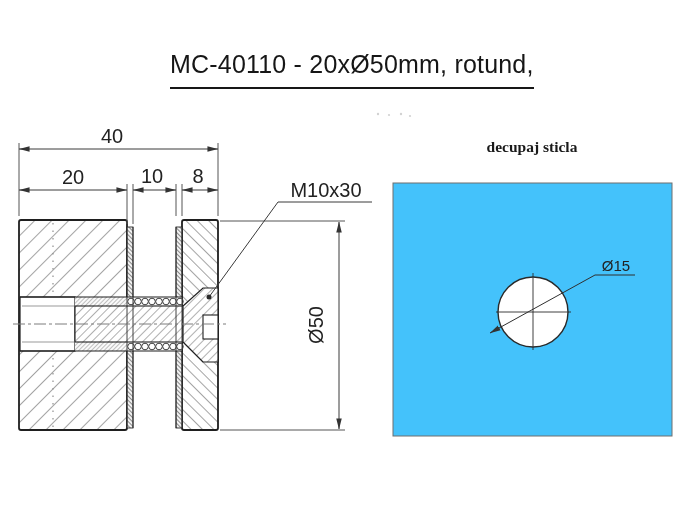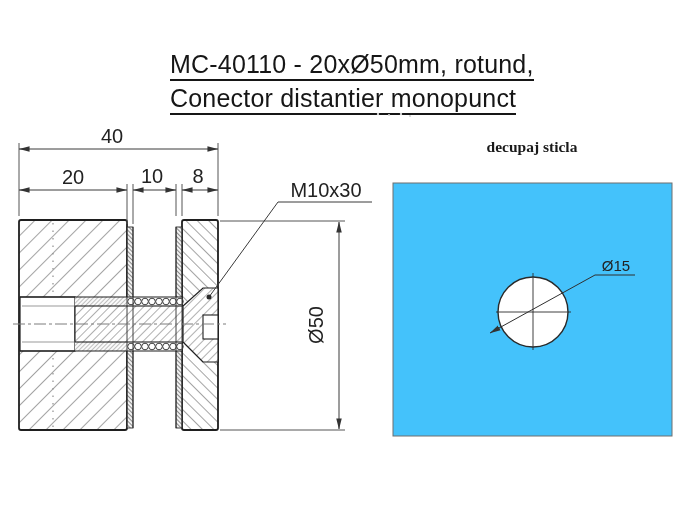--- a/index.html
+++ b/index.html
@@ -6,37 +6,36 @@
   body {
     width:696px; height:529px; background:#ffffff; position:relative;
     font-family:"Liberation Sans", sans-serif; overflow:hidden;
   }
   .title {
     position:absolute; left:170px; top:50px; font-size:25px; color:#161616;
     letter-spacing:0.2px;
   }
   .title .line { height:34px; }
   .title .u {
-    display:inline-block; border-bottom:2px solid #161616; padding-bottom:0;
+    display:inline-block; border-bottom:2px solid #161616; padding-bottom:8px;
   }
   svg.canvas { position:absolute; left:0; top:0; }
   .dim-text   { font:20px "Liberation Sans", sans-serif; fill:#222; }
   .label-serif{ font:bold 15.5px "Liberation Serif", serif; fill:#1a1a1a; }
   .hole-dim   { font:15px "Liberation Sans", sans-serif; fill:#222; }
   .outline    { stroke:#1f1f1f; stroke-width:1.8; }
   .thinline   { stroke:#1f1f1f; stroke-width:1.1; }
   .dimline    { stroke:#3a3a3a; stroke-width:1; fill:none; }
   .extline    { stroke:#555;    stroke-width:1; }
 </style>
 </head>
 <body>
 
 <div class="title">
   <div class="line"><span class="u">MC-40110 - 20xØ50mm, rotund,</span></div>
-  <div class="line"><span class="u">Conector distantier monopunct</span></div>
 </div>
 
 <svg class="canvas" width="696" height="529" viewBox="0 0 696 529">
   <defs>
     <pattern id="hatch-body" width="12" height="12" patternUnits="userSpaceOnUse" patternTransform="rotate(-45)">
       <rect width="12" height="12" fill="#ffffff"></rect>
       <line x1="0" y1="0" x2="12" y2="0" stroke="#4a4a4a" stroke-width="1"></line>
     </pattern>
     <pattern id="hatch-cap" width="8" height="8" patternUnits="userSpaceOnUse" patternTransform="rotate(45)">
       <rect width="8" height="8" fill="#ffffff"></rect>

